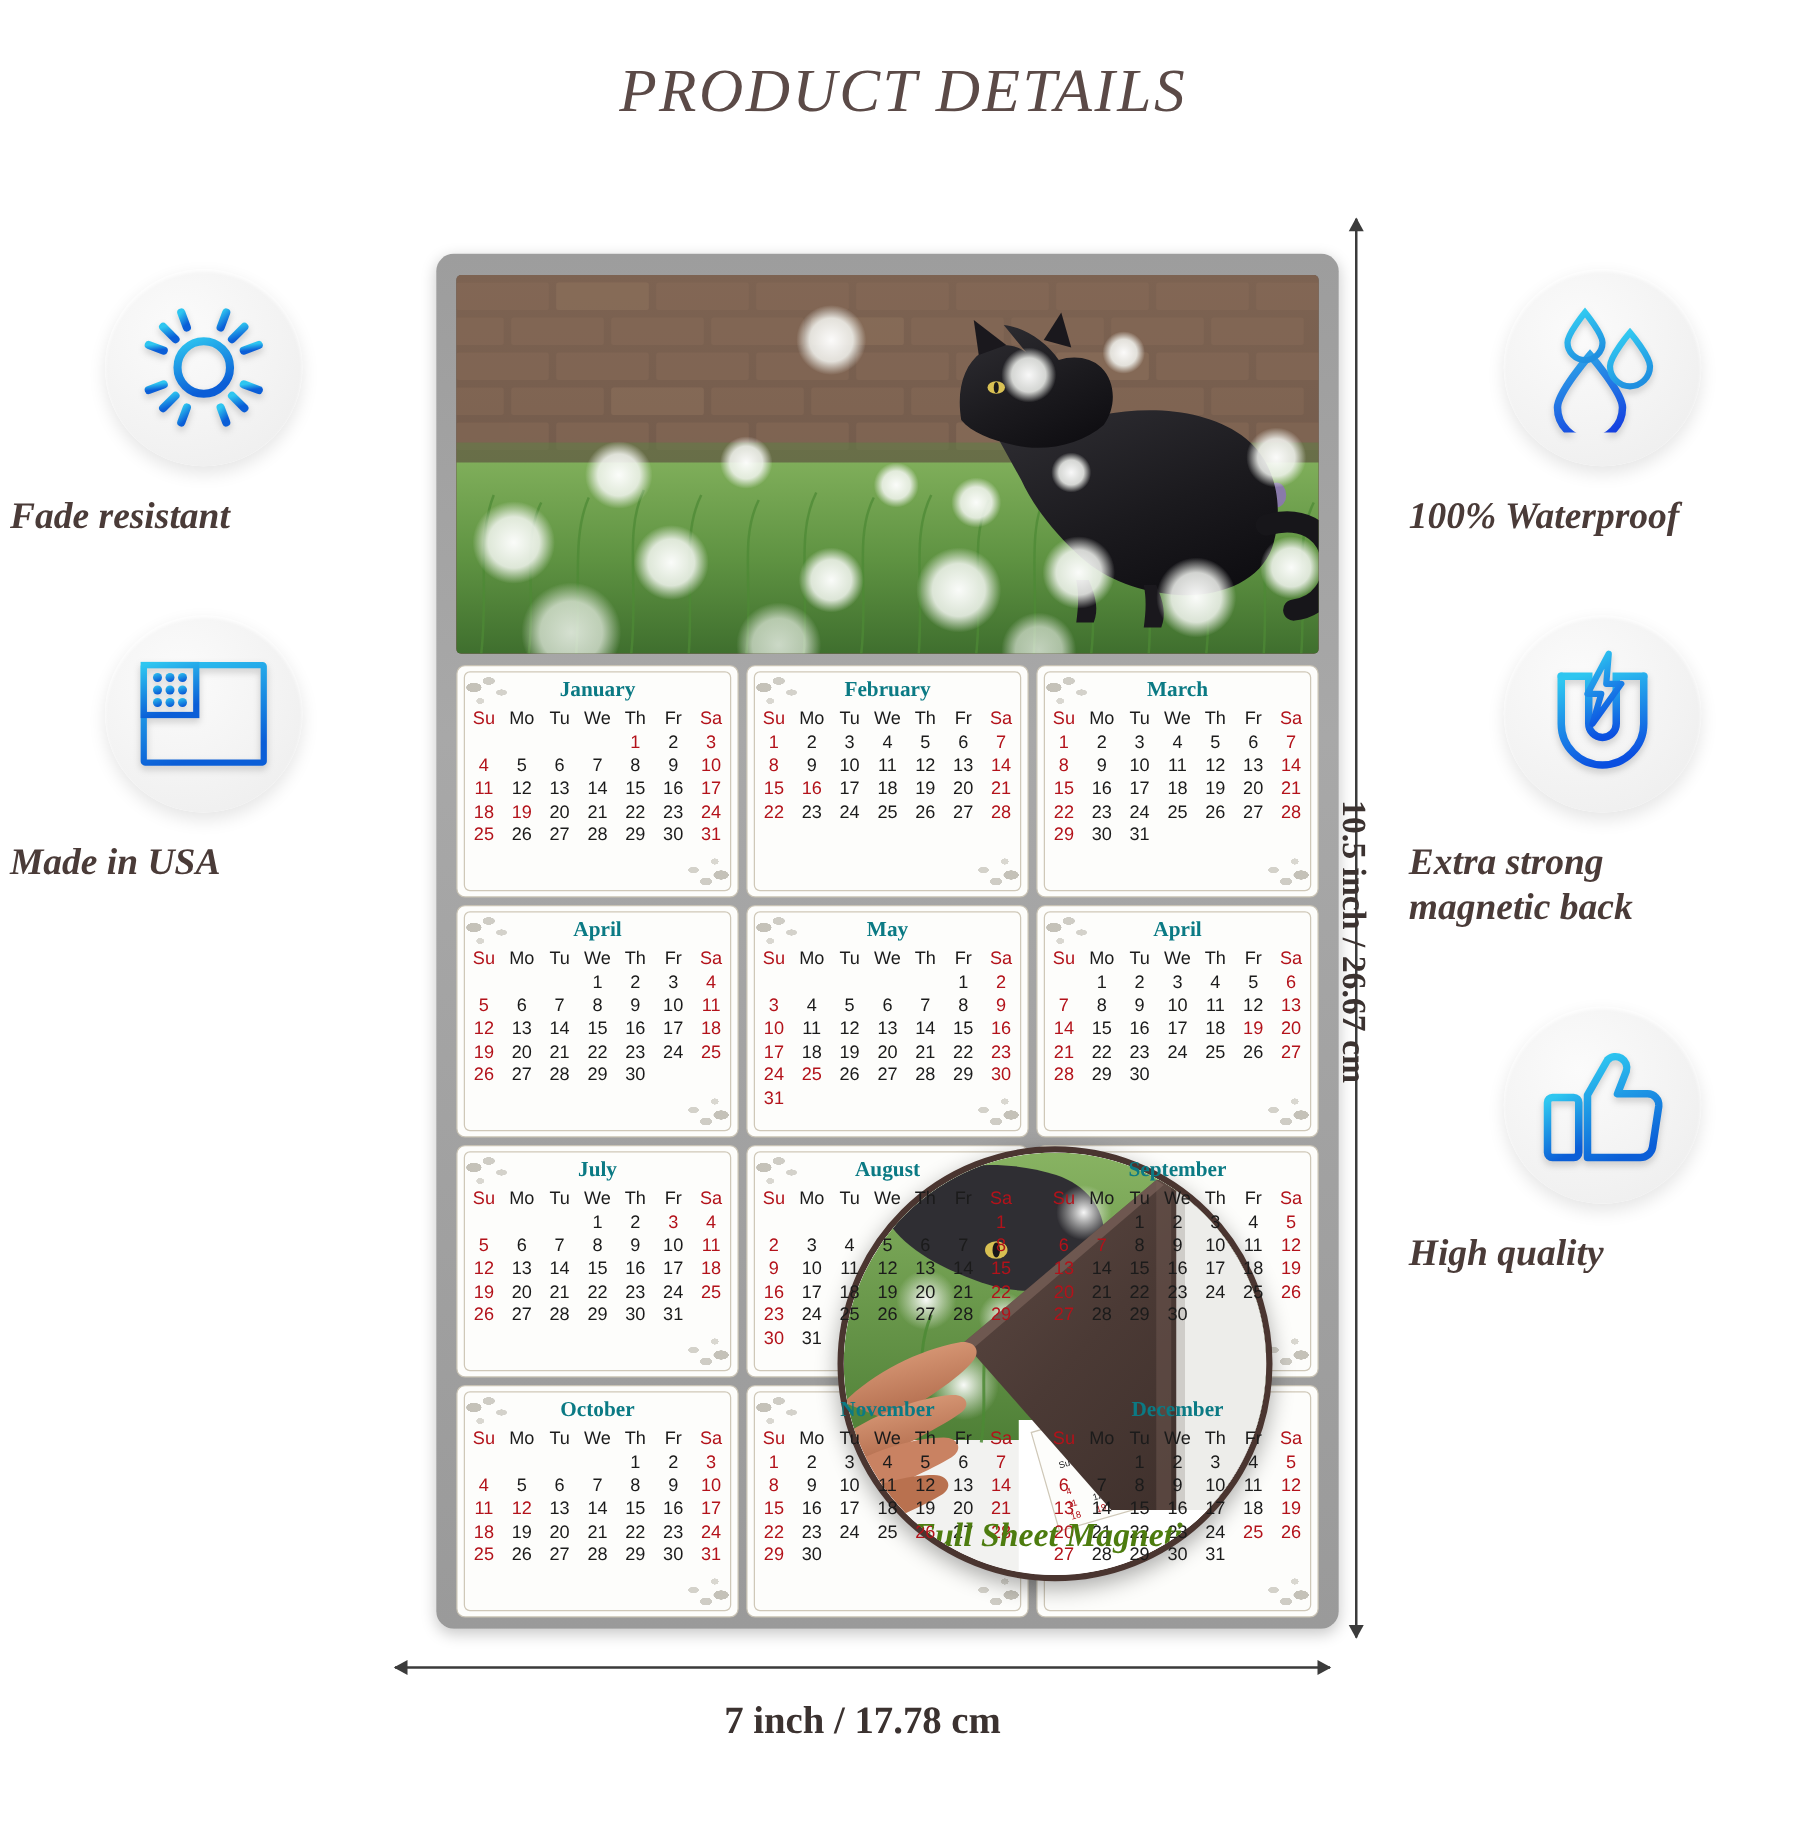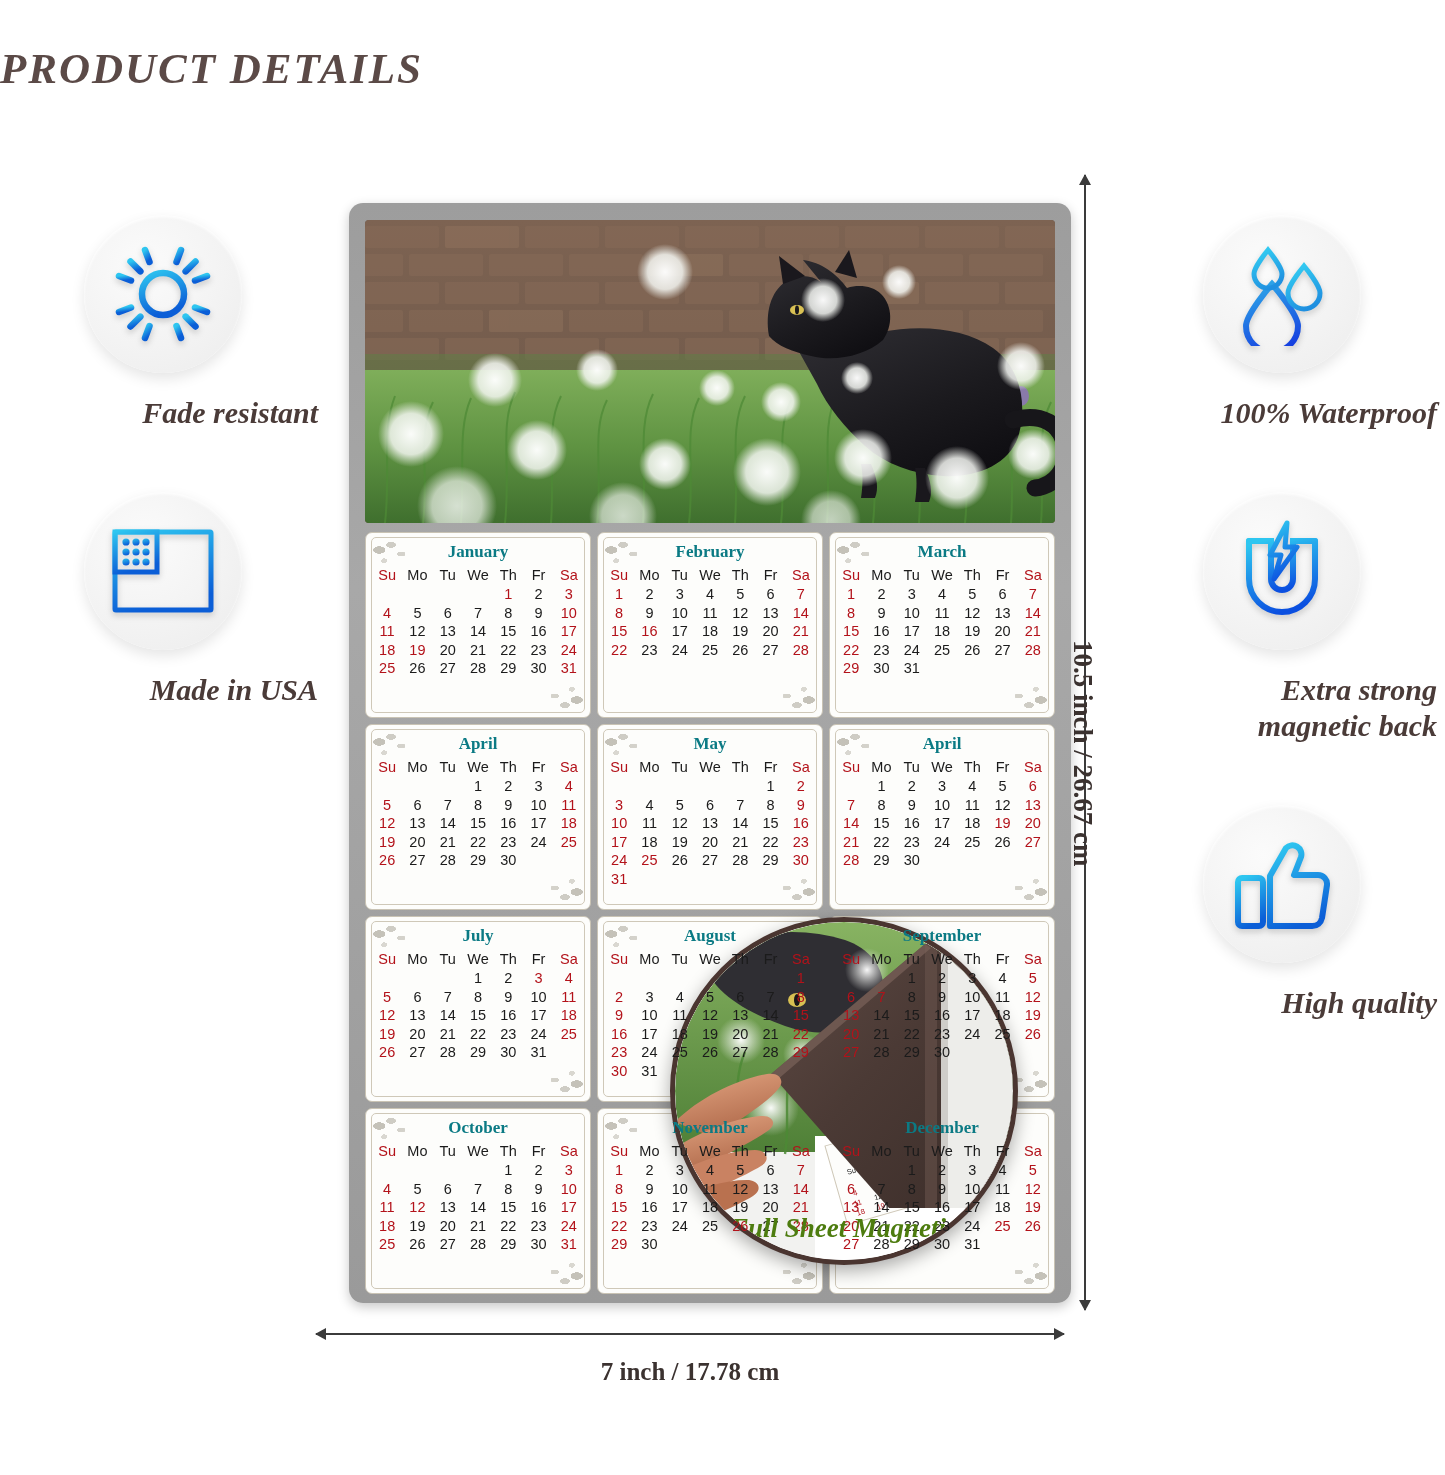--- a/index.html
+++ b/index.html
@@ -12,35 +12,36 @@
     position: relative;
     overflow: hidden;
   }
 
   
   #page-title {
     position: absolute;
     top: 44px;
     left: 0;
     width: 100%;
-    font-size: 43px;
-    font-weight: bold;
+    text-align: center;
+    font-size: 49px;
+    font-weight: normal;
     font-style: italic;
     letter-spacing: 2px;
     color: #5b4a47;
   }
 
   
   .feature-col { position: absolute; width: 310px; }
   #feature-col-left  { left: 8px;   top: 215px; }
   #feature-col-right { right: 8px;  top: 215px; }
 
   .feature {
     width: 100%;
-    text-align: right;
+    text-align: left;
     margin-bottom: 62px;
   }
   .feature-badge {
     width: 158px;
     height: 158px;
     margin: 0 auto 22px auto;
     border-radius: 50%;
     background: radial-gradient(circle at 38% 32%, #fbfbfb 0%, #f3f3f3 55%, #ececec 100%);
     box-shadow: 0 6px 14px rgba(0,0,0,0.10), inset 0 2px 3px rgba(255,255,255,0.9);
     display: flex;
@@ -226,21 +227,21 @@
   }
   #dim-horizontal::before { left: -1px;  border-right: 11px solid #3b3b3b; }
   #dim-horizontal::after  { right: -1px; border-left: 11px solid #3b3b3b; }
 
   #dim-horizontal-label {
     position: absolute;
     left: 316px;
     top: 1358px;
     width: 748px;
     text-align: center;
-    font-size: 25px;
+    font-size: 31px;
     font-weight: bold;
     color: #3b3230;
   }
 </style>
 </head>
 <body>
 
 <div id="page-title">PRODUCT DETAILS</div>
 
 <div class="feature-col" id="feature-col-left">

